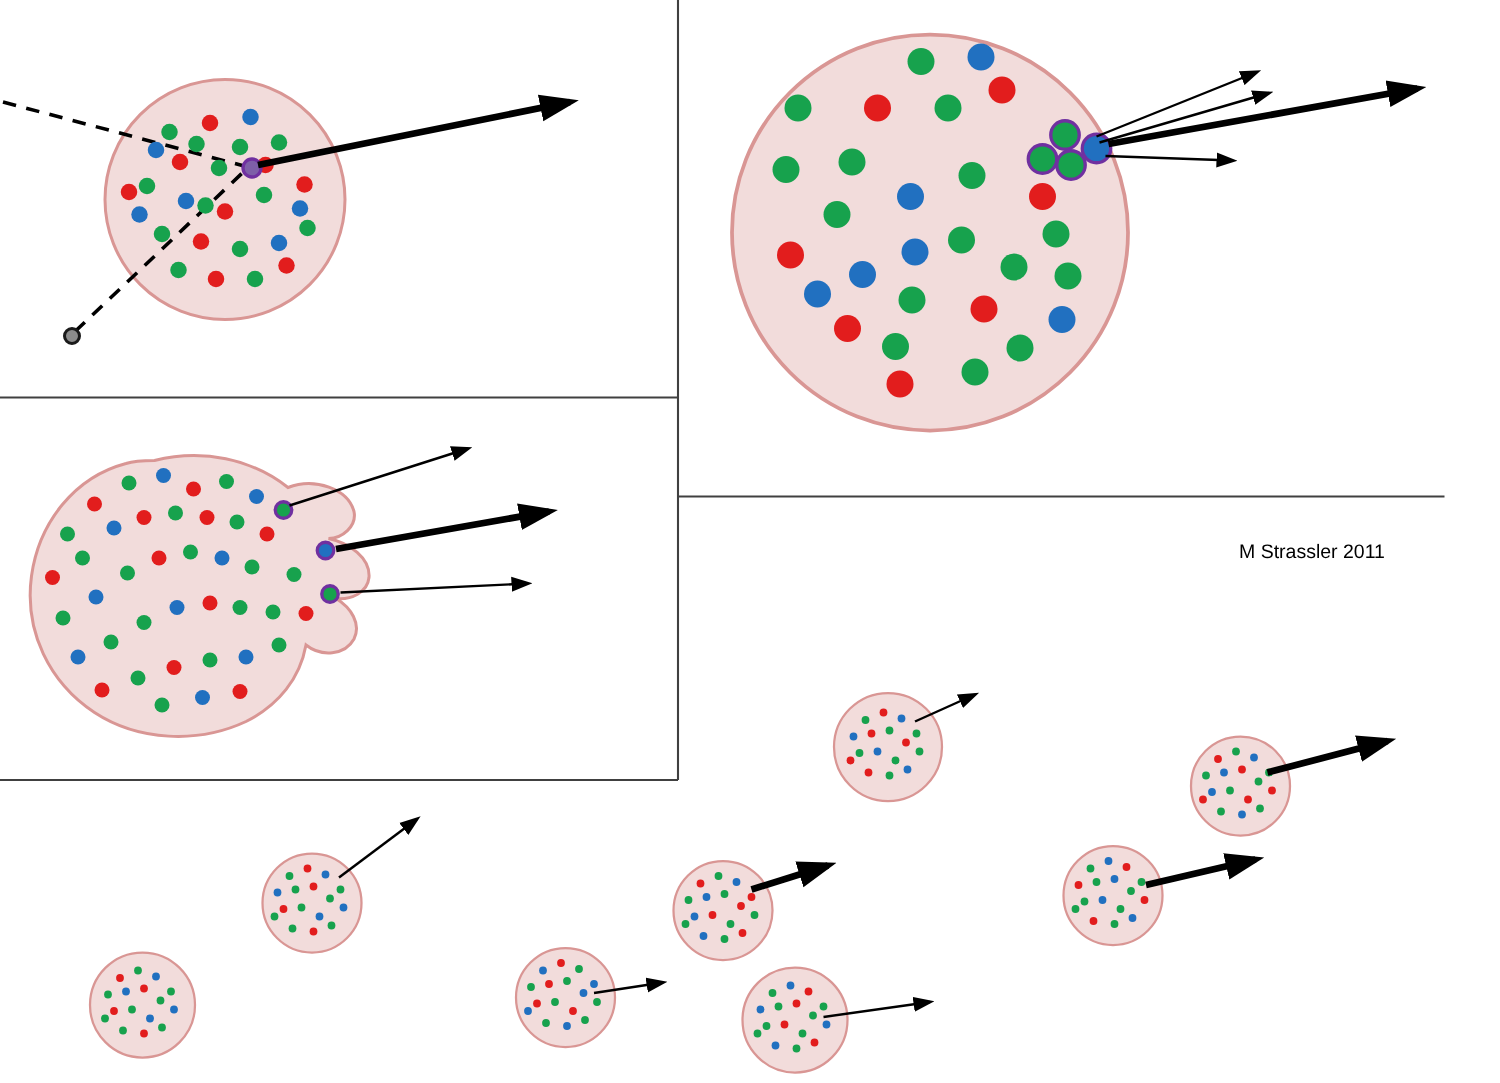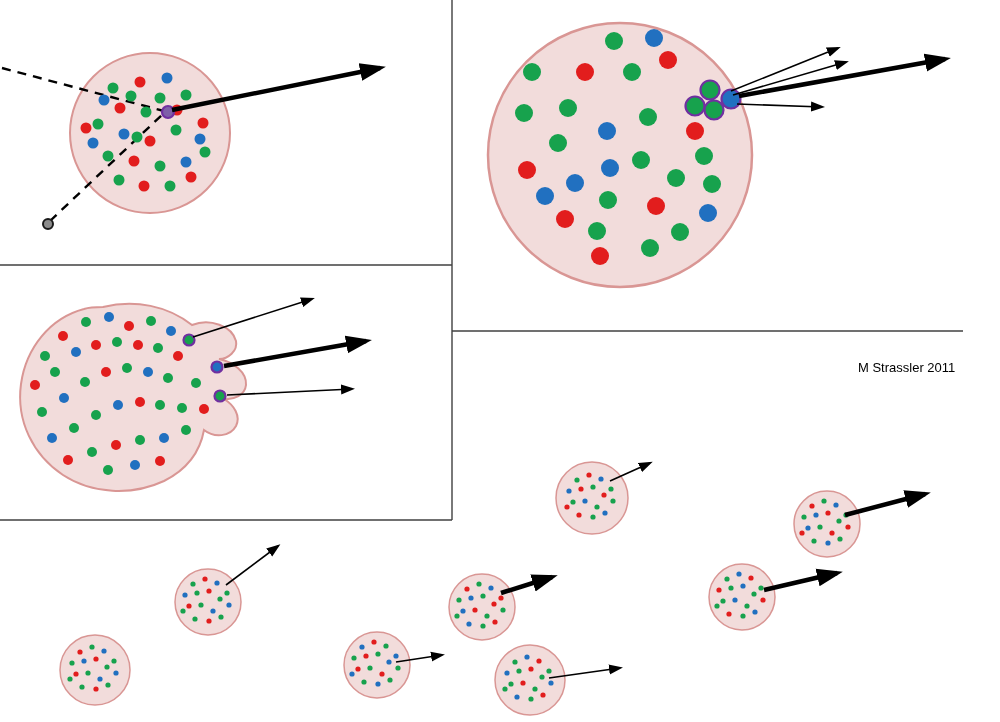--- a/index.html
+++ b/index.html
@@ -2,21 +2,21 @@
 <html><head>
 <meta charset="utf-8">
 <style>
   html,body{margin:0;padding:0;background:#ffffff;}
   .stage{
     position:relative;width:1000px;height:722px;background:#ffffff;overflow:hidden;
     font-family:"Liberation Sans",sans-serif;
   }
   .stage svg{position:absolute;left:0;top:0;}
   .attribution{
-    position:absolute;left:858px;top:360px;
+    position:absolute;left:826px;top:360px;
     font-size:13px;color:#000;white-space:nowrap;
   }
 </style>
 </head>
 <body>
 
 <div class="stage">
   <svg id="diagram" width="1000" height="722" viewBox="0 0 1000 722" xmlns="http://www.w3.org/2000/svg">
     <defs>
       <marker id="mh-thick" markerUnits="userSpaceOnUse" markerWidth="26" markerHeight="20" refX="20" refY="10" orient="auto">

